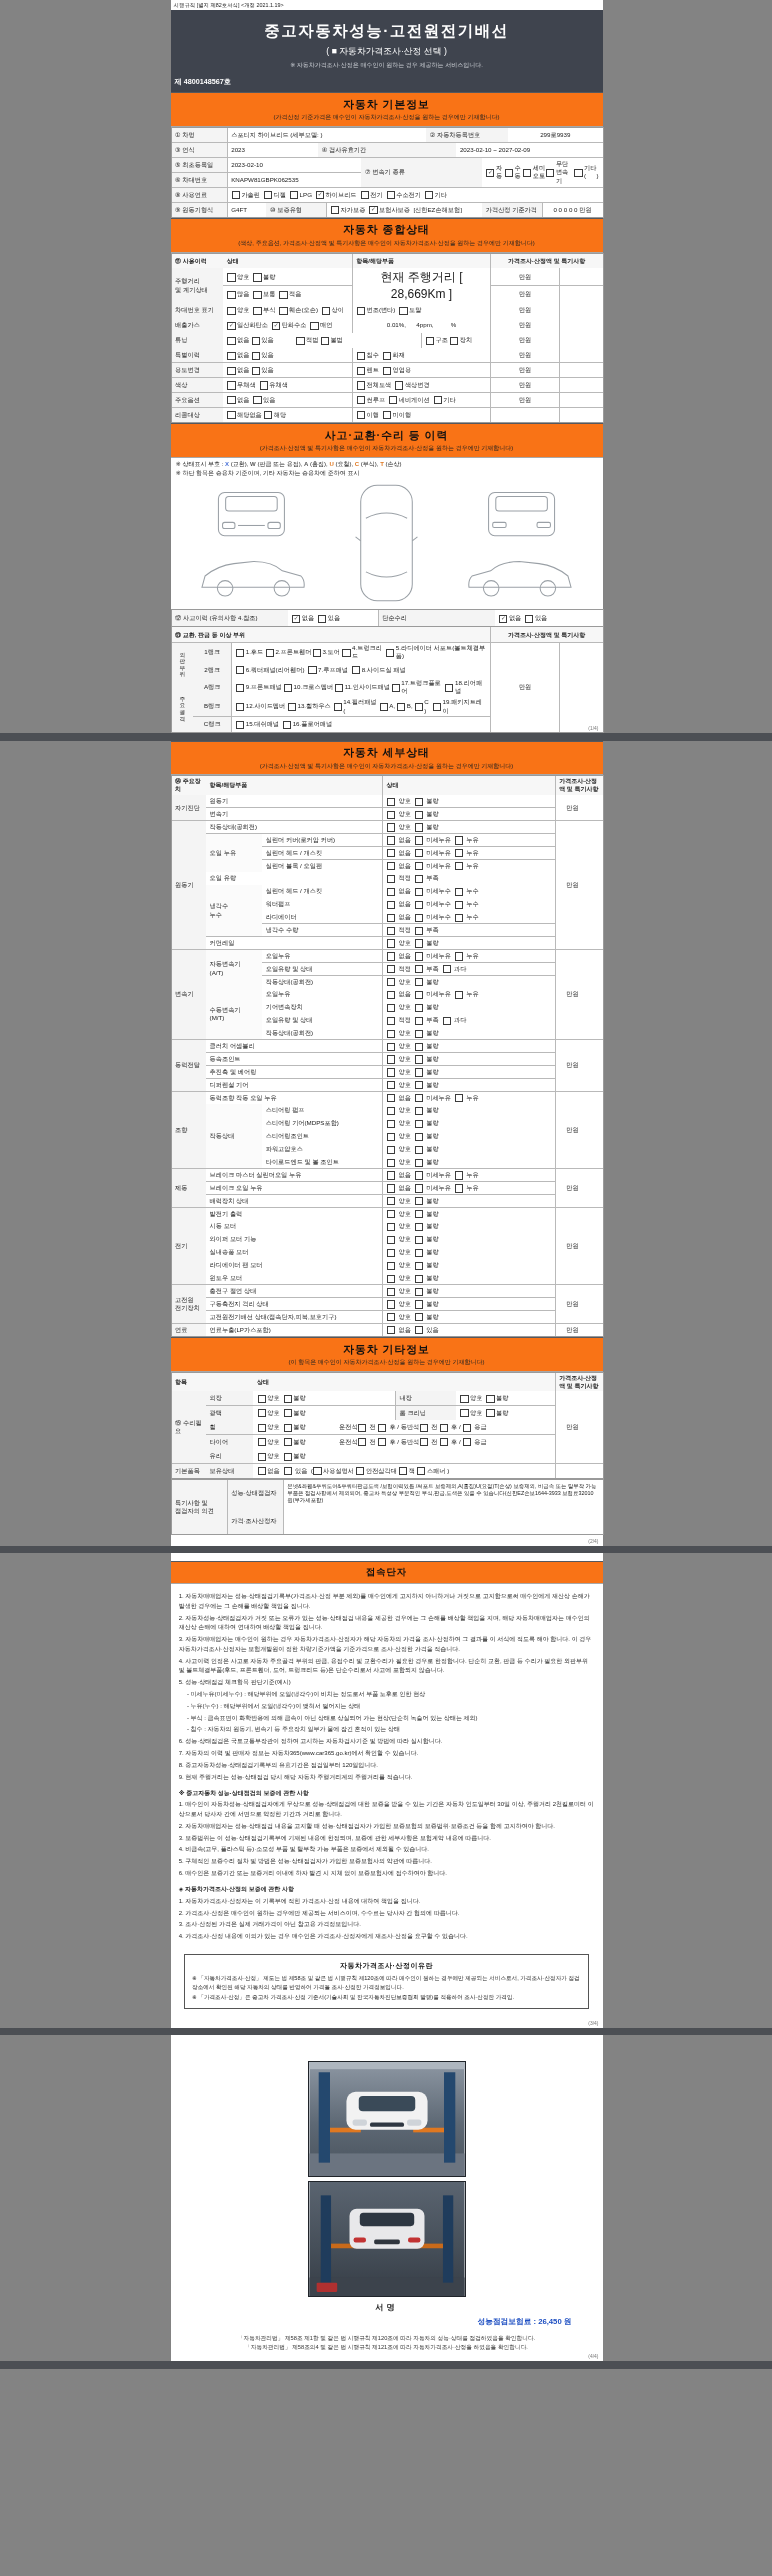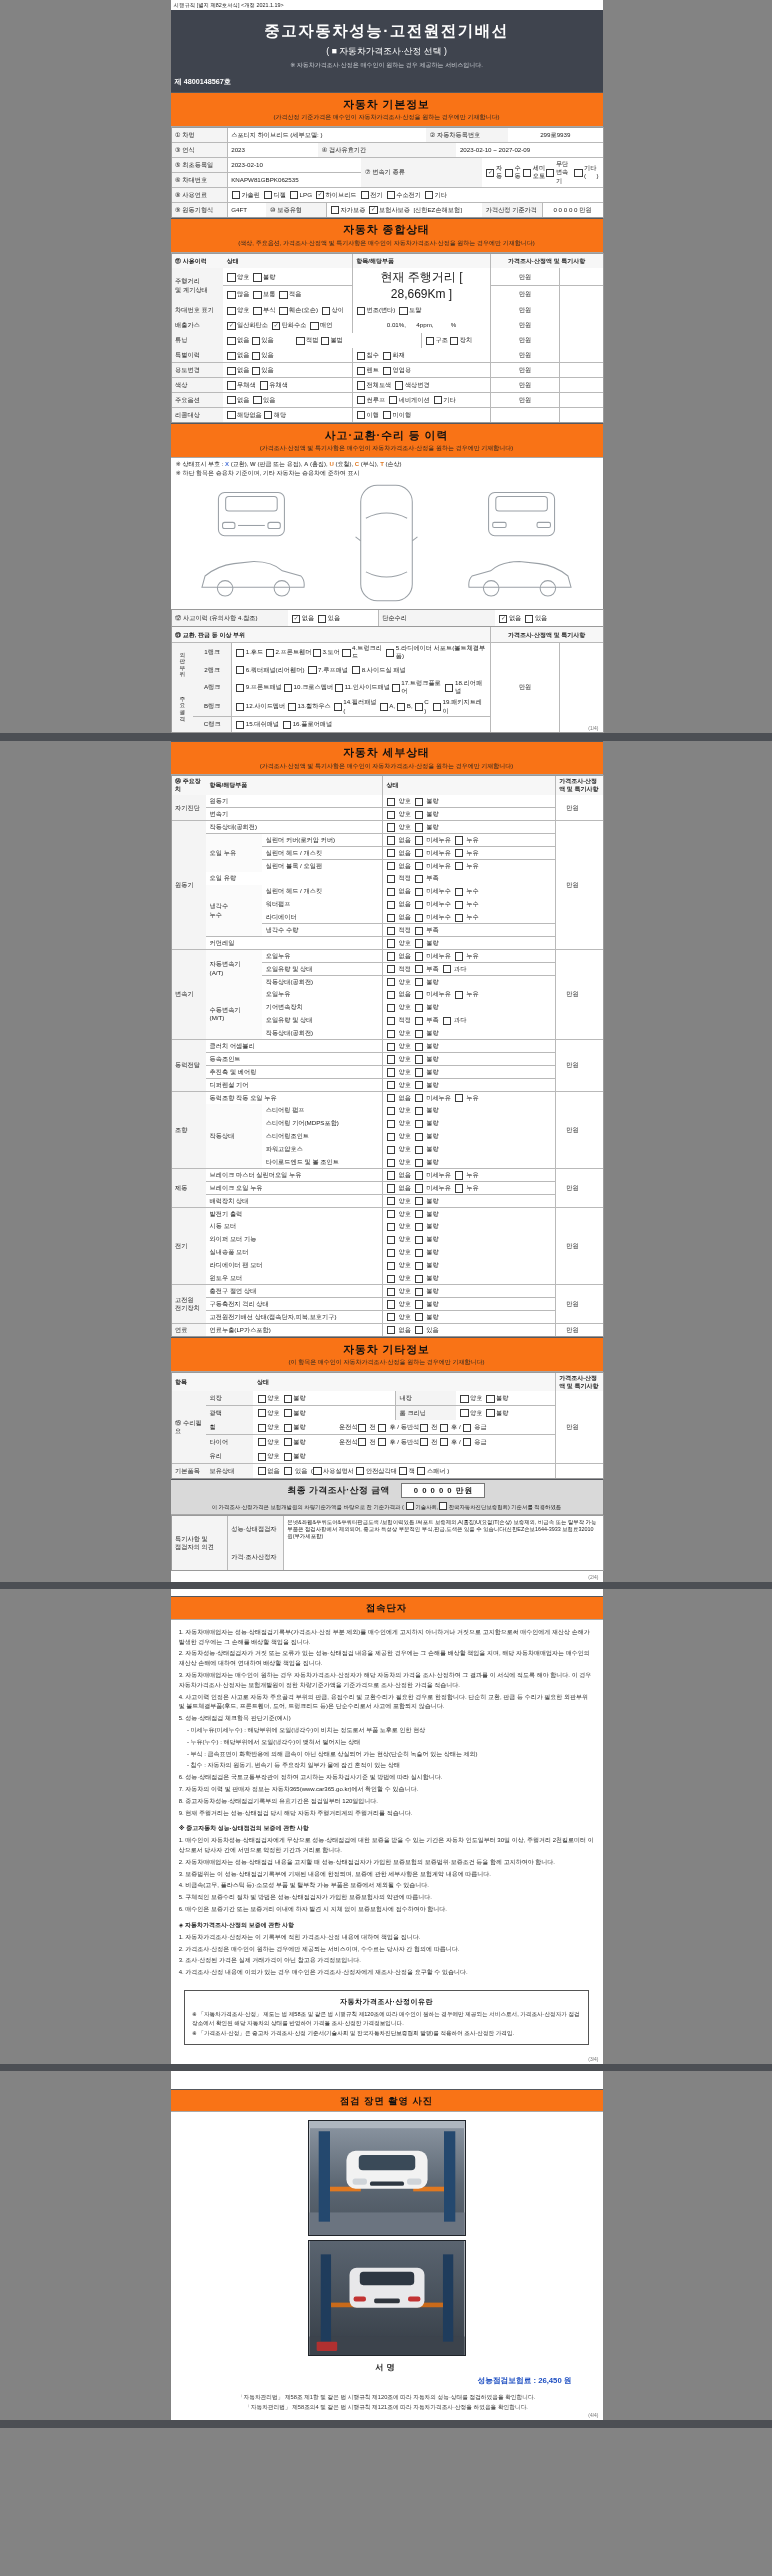--- a/index.html
+++ b/index.html
@@ -391,25 +391,20 @@
         <div class="gc " style="grid-area: 5 / 39 / span 1 / span 51;">운전석<span class="cb"></span> 전 <span class="cb"></span> 후 / 동반석<span class="cb"></span> 전 <span class="cb"></span> 후 / <span class="cb"></span> 응급</div>
         <div class="gc lbl" style="grid-area: 6 / 9 / span 1 / span 11;">유리</div>
         <div class="gc " style="grid-area: 6 / 20 / span 1 / span 70;"><span class="cb"></span>양호  <span class="cb"></span>불량</div>
         <div class="gc lbl" style="grid-area: 7 / 1 / span 1 / span 8;">기본품목</div>
         <div class="gc lbl" style="grid-area: 7 / 9 / span 1 / span 11;">보유상태</div>
         <div class="gc " style="grid-area: 7 / 20 / span 1 / span 70;"><span class="cb"></span>없음  <span class="cb"></span> 있음  (<span class="cb"></span>사용설명서 <span class="cb"></span>안전삼각대 <span class="cb"></span>잭 <span class="cb"></span>스패너 )</div>
         <div class="gc " style="grid-area: 7 / 90 / span 1 / span 8;"></div>
         <div class="gc " style="grid-area: 7 / 98 / span 1 / span 3;"></div>
       </div>
 
-    <div class="finalband">
-      <span class="fb-t">최종 가격조사·산정 금액</span>
-      <span class="fb-box">0  0  0  0  0 만원</span>
-      <div class="fb-note">이 가격조사·산정가격은 보험개발원의 차량기준가액을 바탕으로 한 기준가격과 ( <span class="cb"></span>기술사회,<span class="cb"></span>한국자동차진단보증협회) 기준서를 적용하였음</div>
-    </div>
 
     <div class="gtable" style="grid-auto-rows: minmax(27px, auto);">
         <div class="gc lbl" style="grid-area: 1 / 1 / span 2 / span 13;">특기사항 및<br>점검자의 의견</div>
         <div class="gc lbl" style="grid-area: 1 / 14 / span 1 / span 13;">성능·상태점검자</div>
         <div class="gc small" style="grid-area: 1 / 27 / span 1 / span 74;">본넷&amp;좌휀&amp;우뒤도어&amp;우쿼터판금도색 /보험이력있음 /써포트 보증제외,A(흠집)U(요철)T(손상) 보증제외, 비금속 또는 탈부착 가능부품은 점검사항에서 제외되며, 중고차 특성상 부분적인 부식,판금,도색은 있을 수 있습니다(신한EZ손보1644-3933 보험료32010 원(부가세포함)</div>
         <div class="gc lbl" style="grid-area: 2 / 14 / span 1 / span 13;">가격·조사산정자</div>
         <div class="gc " style="grid-area: 2 / 27 / span 1 / span 74;"></div>
       </div>
     <div class="spacer20"></div>
     <div class="marker">(2/4)</div>
@@ -457,23 +452,20 @@
       </div>
     </div>
     <div class="spacer14"></div>
     <div class="marker">(3/4)</div>
   </div>
 
   <div class="pagegap"></div>
 
   <div class="page">
     <div class="spacer34"></div>
-    <div class="sechdr">
-      <div class="st" style="font-size:9.3px;">점검 장면 촬영 사진</div>
-    </div>
     <div class="spacer8"></div>
 
     <svg class="photo" width="156" height="114" viewBox="0 0 302 222">
       <defs>
         <linearGradient id="bg1" x1="0" y1="0" x2="0" y2="1">
           <stop offset="0" stop-color="#8d97a3"></stop>
             <stop offset="0.55" stop-color="#5d6874"></stop>
             <stop offset="1" stop-color="#49525c"></stop>
         </linearGradient>
       </defs>

